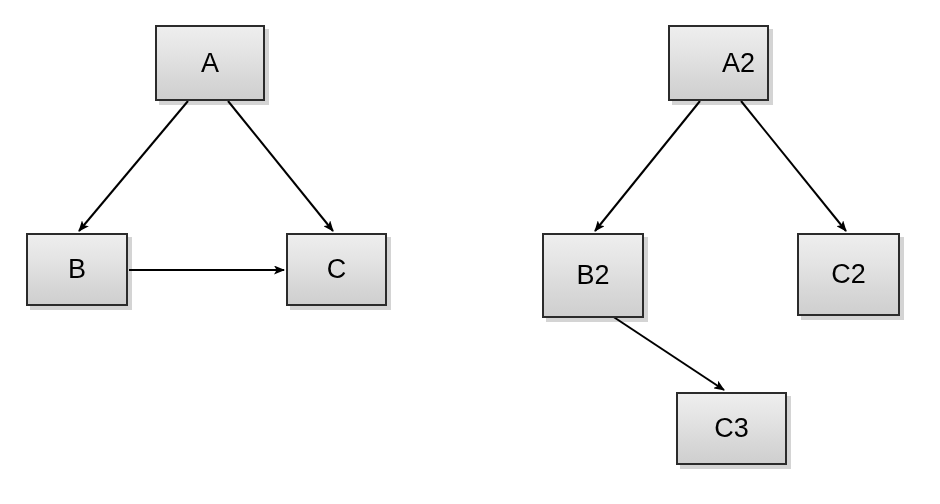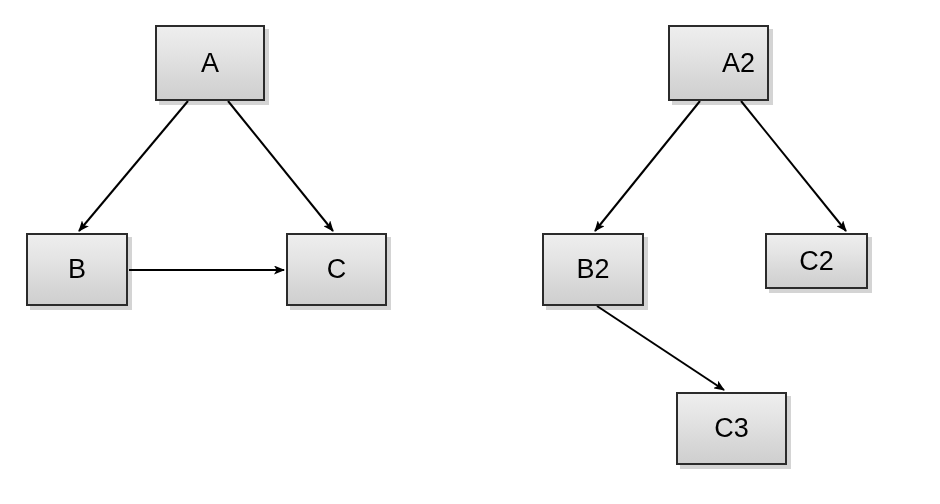--- a/index.html
+++ b/index.html
@@ -74,24 +74,24 @@
       </div>
       <div class="node" style="left: 26px; top: 233px; width: 102px; height: 73px;">
         <span class="node-label">B</span>
       </div>
       <div class="node" style="left: 286px; top: 233px; width: 101px; height: 73px;">
         <span class="node-label">C</span>
       </div>
       <div class="node" style="left: 668px; top: 25px; width: 101px; height: 76px; padding-left: 40px;">
         <span class="node-label">A2</span>
       </div>
-      <div class="node" style="left: 542px; top: 233px; width: 102px; height: 73px;">
+      <div class="node" style="left: 542px; top: 233px; width: 102px; height: 85px;">
         <span class="node-label">B2</span>
       </div>
-      <div class="node" style="left: 765px; top: 233px; width: 103px; height: 56px;">
+      <div class="node" style="left: 797px; top: 233px; width: 103px; height: 83px;">
         <span class="node-label">C2</span>
       </div>
       <div class="node" style="left: 676px; top: 392px; width: 111px; height: 73px;">
         <span class="node-label">C3</span>
       </div>
     </div>
 
 </div>
 
 </body></html>

